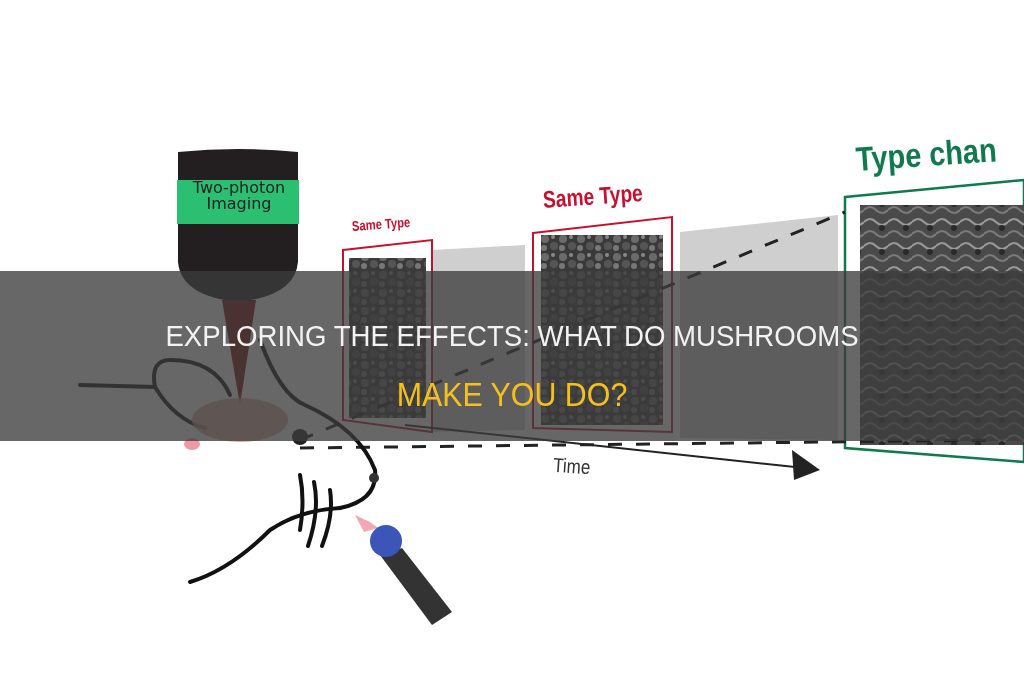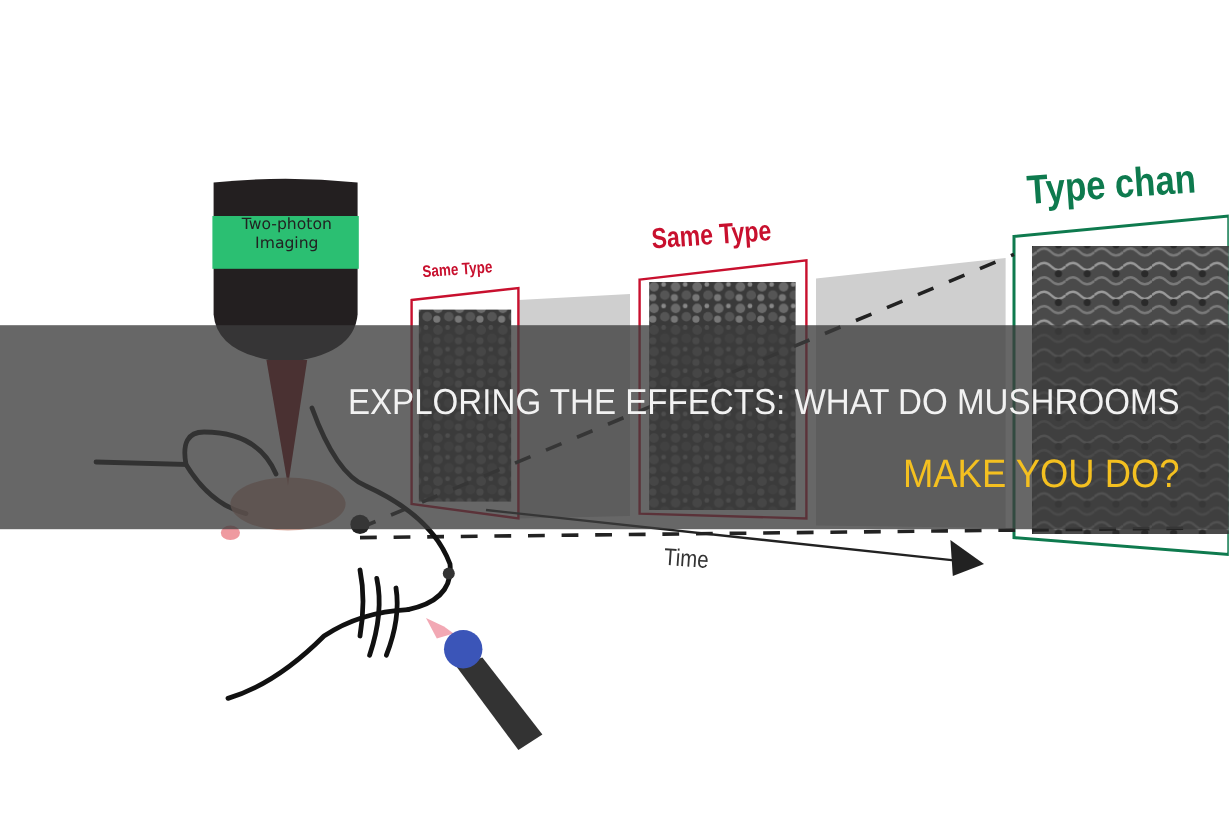--- a/index.html
+++ b/index.html
@@ -1,20 +1,20 @@
 <!DOCTYPE html>
 <html><head>
 <meta charset="utf-8">
 <style>
   html, body { margin: 0; padding: 0; }
   body { width: 1024px; height: 680px; overflow: hidden; background: #ffffff; position: relative; font-family: "Liberation Sans", sans-serif; }
   .hero { position: absolute; left: 0; top: 0; width: 1024px; height: 680px; }
   .hero svg { position: absolute; left: 0; top: 0; }
   .band { position: absolute; left: 0; top: 271px; width: 1024px; height: 170px; background: rgba(60,60,60,0.78); }
-  .title { position: absolute; left: 0; top: 271px; width: 1024px; height: 170px; text-align: right; }
+  .title { position: absolute; left: 0; top: 271px; width: 1024px; height: 170px; text-align: center; }
   .line1 { position: absolute; left: 0; width: 1024px; top: 48px; font-size: 30px; color: #f2f2f2; letter-spacing: 0px; line-height: 34px; font-weight: normal; transform: scaleX(0.92); }
   .line2 { position: absolute; left: 0; width: 1024px; top: 105px; font-size: 33px; color: #f4c020; line-height: 38px; transform: scaleX(0.92); }
 </style>
 </head>
 <body>
 
 <div class="hero">
   <svg width="1024" height="680" viewBox="0 0 1024 680">
     <defs>
       <pattern id="cells" width="18" height="18" patternUnits="userSpaceOnUse">
@@ -76,21 +76,21 @@
     <circle cx="300" cy="437" r="8" fill="#222"></circle>
     <circle cx="374" cy="478" r="5" fill="#333"></circle>
 
     <polygon points="355,515 370,522 378,528 364,532" fill="#f2a8b4"></polygon>
     <g>
       <polygon points="380,555 402,548 452,612 432,625" fill="#333"></polygon>
       <circle cx="386" cy="541" r="16" fill="#3b55b8"></circle>
     </g>
   </svg>
 
-  <div style="position:absolute;left:178px;top:180px;width:122px;text-align:center;font-family:'DejaVu Sans',sans-serif;font-size:13px;line-height:16px;color:#222;">
+  <div style="position:absolute;left:178px;top:180px;width:122px;text-align:center;font-family:'DejaVu Sans',sans-serif;font-size:16px;line-height:16px;color:#222;">
     <div>Two-photon</div>
     <div>Imaging</div>
   </div>
   <div style="position:absolute;left:352px;top:218px;font-size:14px;font-weight:bold;color:#c8102e;transform:rotate(-4deg) scaleX(0.8);transform-origin:left;">Same Type</div>
   <div style="position:absolute;left:543px;top:186px;font-size:24px;font-weight:bold;color:#c8102e;transform:rotate(-4deg) scaleX(0.8);transform-origin:left;">Same Type</div>
   <div style="position:absolute;left:856px;top:140px;font-size:34px;font-weight:bold;color:#0e7a4e;transform:rotate(-4deg) scaleX(0.85);transform-origin:left;white-space:nowrap;">Type chan</div>
   <div style="position:absolute;left:550px;top:455px;font-size:20px;color:#333;transform:rotate(4deg) scaleX(0.85);">Time</div>
 </div>
 
 <div class="band"></div>

